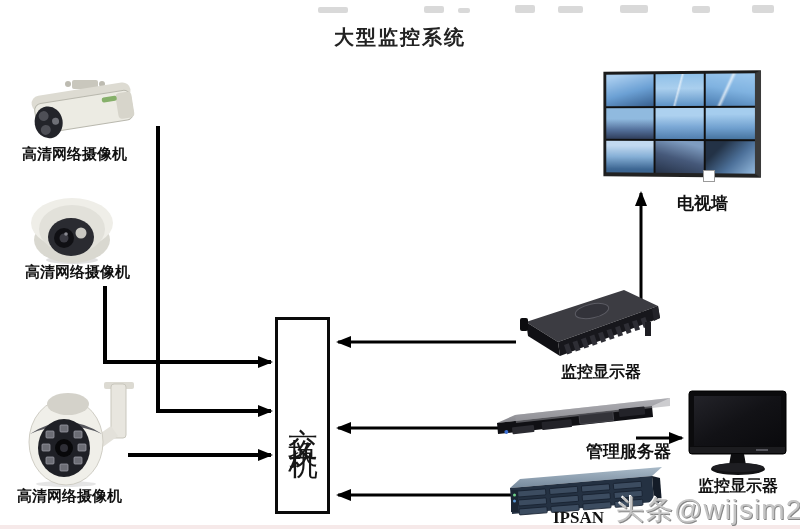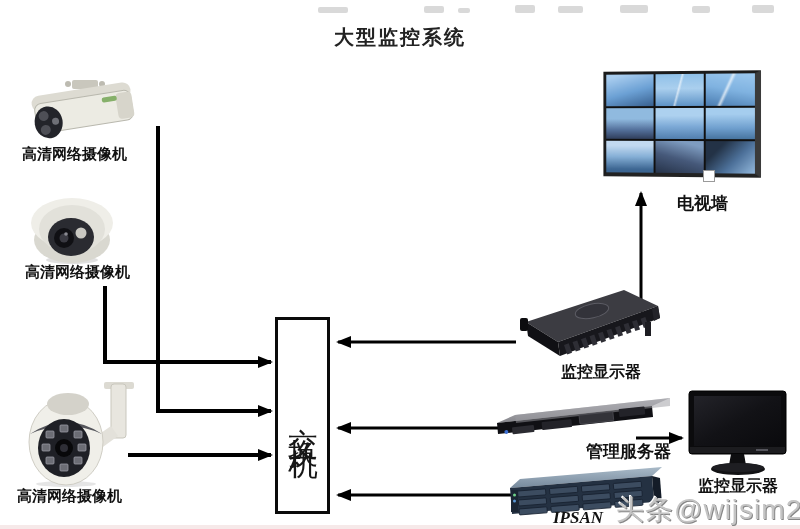--- a/index.html
+++ b/index.html
@@ -43,21 +43,21 @@
   .tw-t1{background:linear-gradient(165deg,#a9cdef 10%,#6ba0d4 55%,#38608f 100%);}
   .tw-t2{background:linear-gradient(105deg,transparent 45%,rgba(255,255,255,.6) 48%,transparent 52%),linear-gradient(180deg,#8fc0e8 0%,#aacfee 45%,#5e93c6 100%);}
   .tw-t3{background:linear-gradient(115deg,transparent 40%,rgba(255,255,255,.7) 44%,transparent 49%),linear-gradient(190deg,#9cc8ee 0%,#7fb2e0 50%,#4a7cb0 100%);}
   .tw-t4{background:linear-gradient(180deg,#90badf 35%,#54719c 70%,#303f5c 100%);}
   .tw-t5{background:linear-gradient(180deg,#add1ef 25%,#7ca9d6 60%,#527fae 100%);}
   .tw-t6{background:linear-gradient(180deg,#a5cdee 20%,#6f9fce 65%,#47749f 100%);}
   .tw-t7{background:linear-gradient(180deg,#c2d9f0 15%,#85afd6 50%,#3c6591 90%);}
   .tw-t8{background:linear-gradient(195deg,#7e9cc0 15%,#46597a 55%,#263349 100%);}
   .tw-t9{background:linear-gradient(135deg,#233246 25%,#4c7099 60%,#93b8dc 100%);}
   .tv-white-sq{position:absolute;left:703px;top:170px;width:10px;height:10px;background:#fff;border:1px solid #9a9a9a;z-index:3;}
-  .ipsan-lbl{font-family:"Liberation Serif","DejaVu Serif",serif;font-size:17px;font-weight:600;font-style:italic;}
+  .ipsan-lbl{font-family:"Liberation Serif","DejaVu Serif",serif;font-size:17px;font-weight:600;}
   .watermark{
     position:absolute;left:616px;top:491px;z-index:4;
     font-family:"Liberation Sans","DejaVu Sans",sans-serif;
     font-size:28px;font-weight:normal;letter-spacing:1px;
     color:#c4c4c4;text-shadow:1px 1px 0 #878787,-1px -1px 0 #ffffff;
     white-space:nowrap;
   }
   .bottom-strip{position:absolute;left:0;top:525px;width:800px;height:4px;background:#f6e9e9;z-index:0;}
 </style>
 </head>

